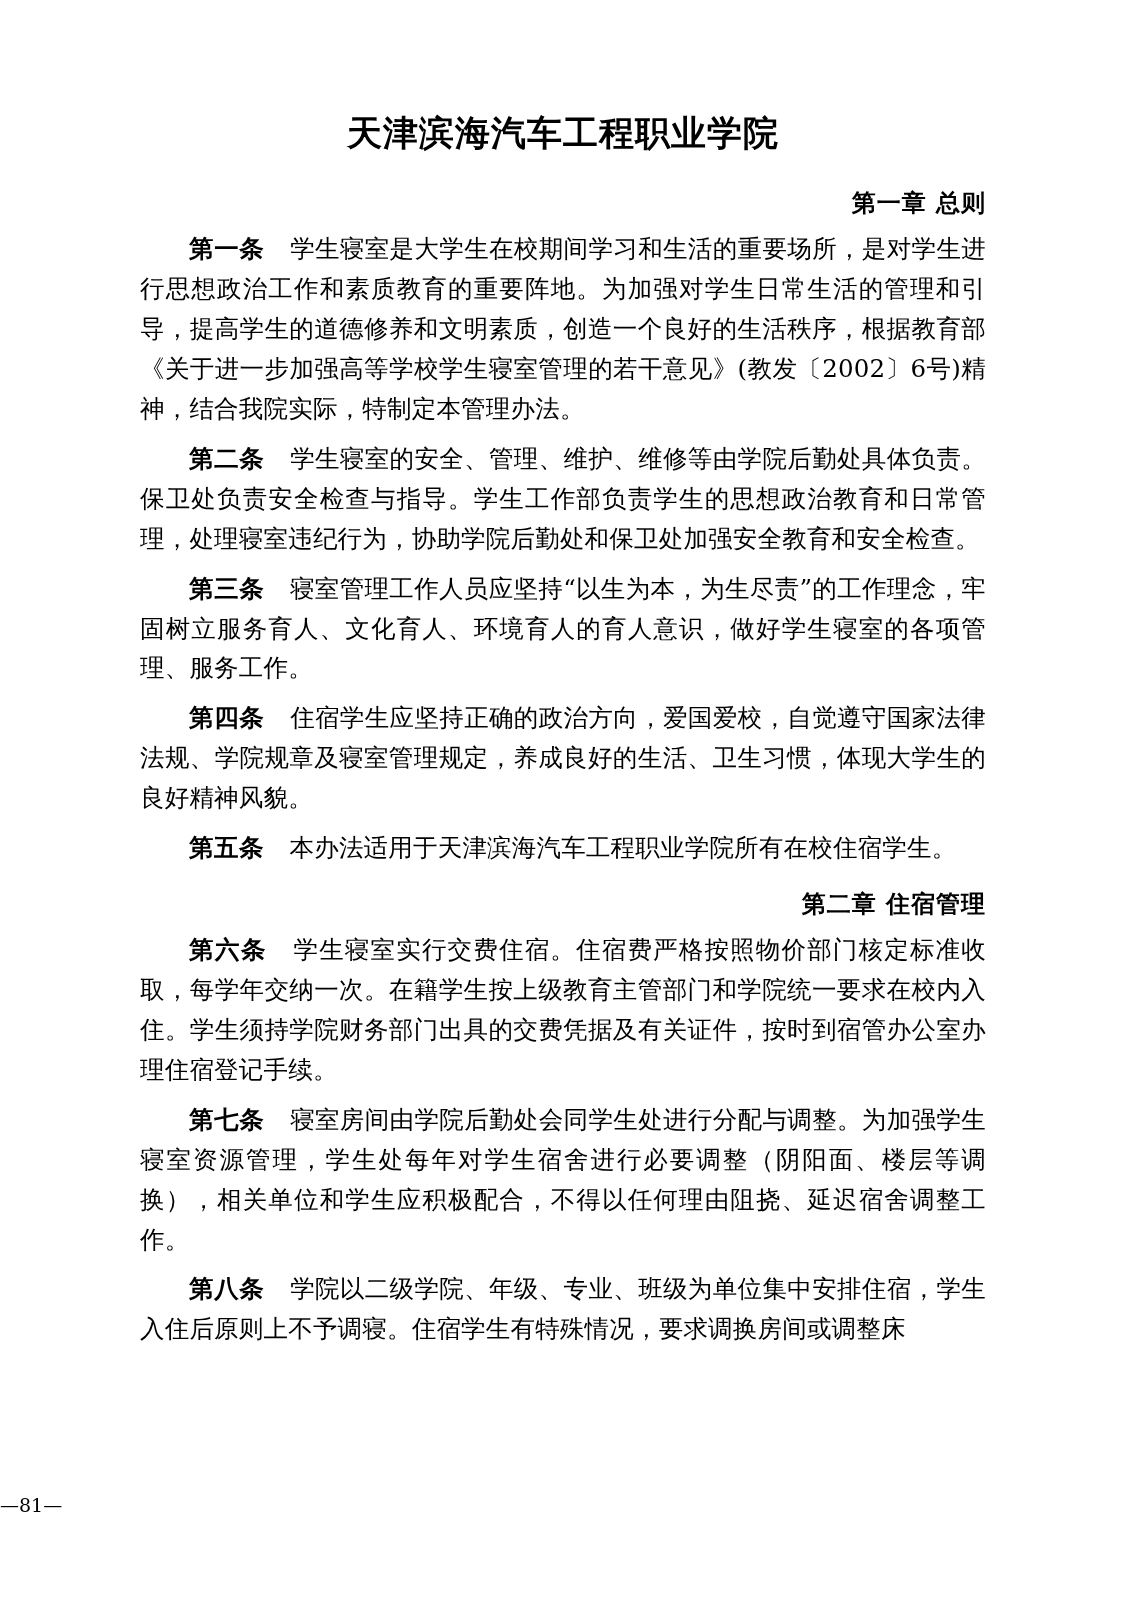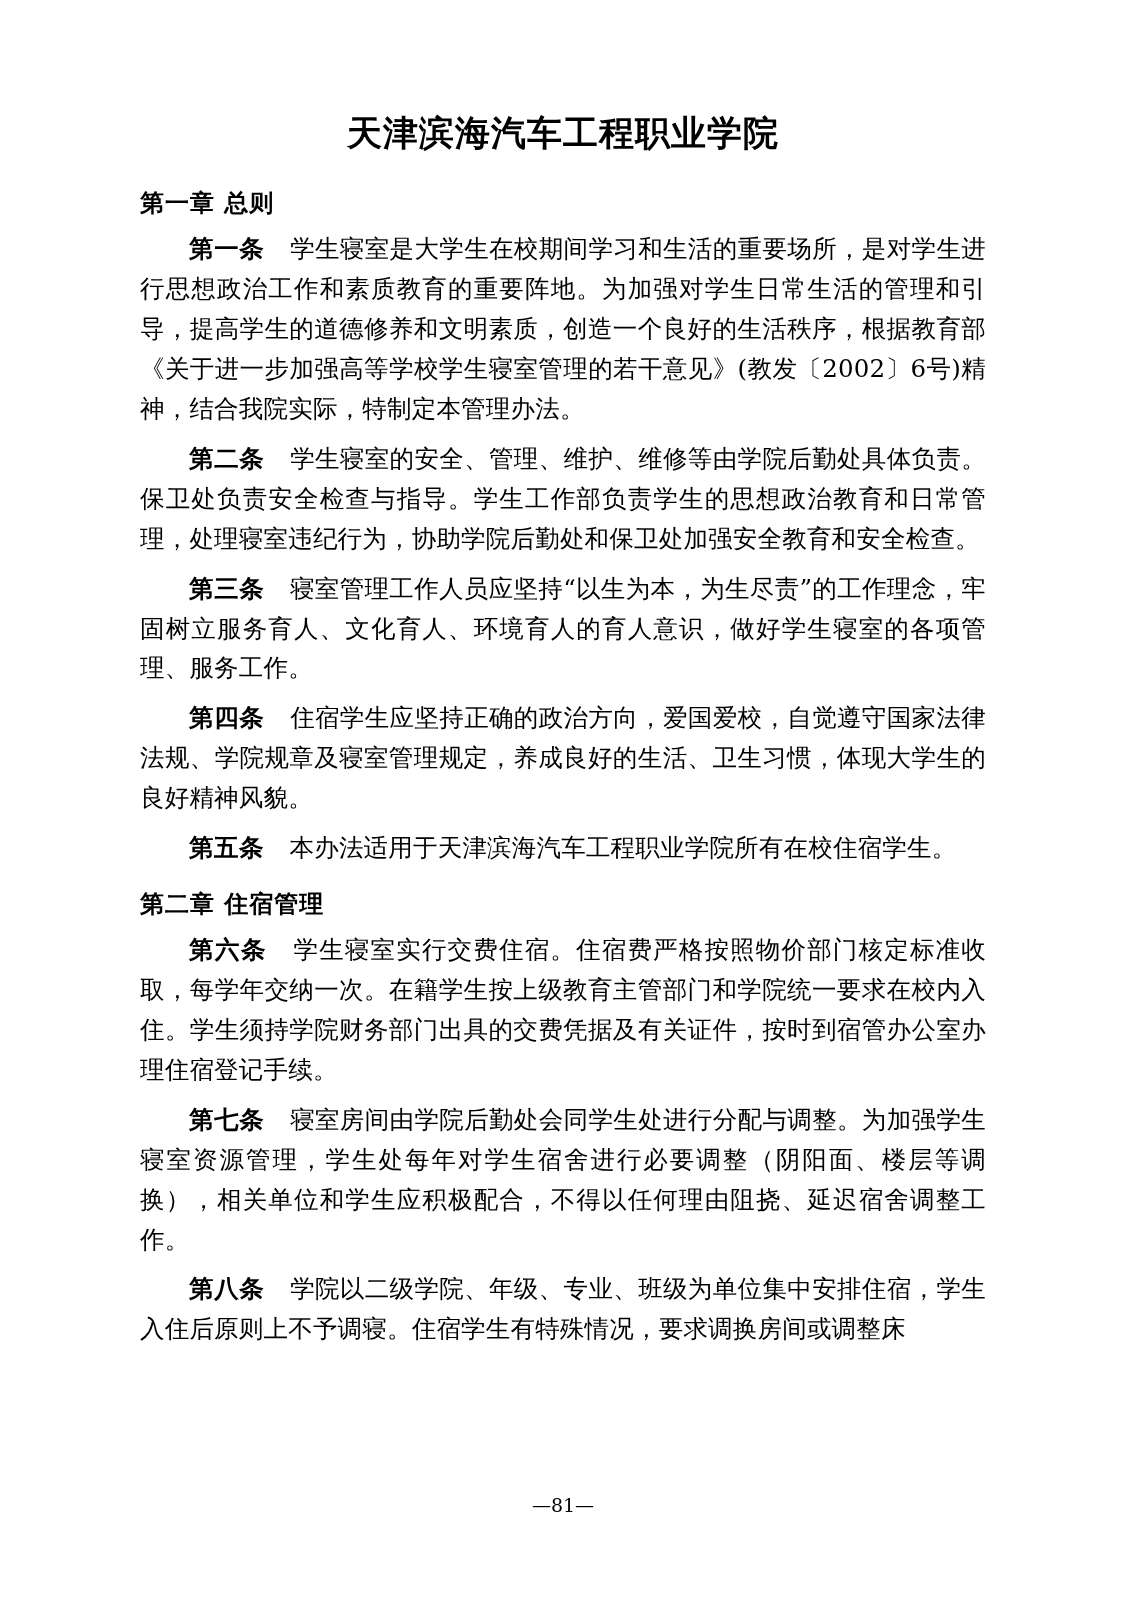--- a/index.html
+++ b/index.html
@@ -28,21 +28,21 @@
     font-weight: bold;
     line-height: 1.35;
     letter-spacing: 1px;
     margin: 0 0 30px 0;
     font-family: "DejaVu Sans", "Liberation Sans", sans-serif;
   }
   .doc-title .line2 {
     display: block;
   }
   .chapter-heading {
-    text-align: left;
+    text-align: right;
     font-size: 24px;
     font-weight: bold;
     margin: 20px 0 8px 0;
     letter-spacing: 1px;
     font-family: "DejaVu Sans", "Liberation Sans", sans-serif;
   }
   .article {
     font-size: 24.5px;
     line-height: 1.63;
     text-align: justify;
@@ -57,21 +57,20 @@
     letter-spacing: 0.5px;
   }
   .art-no::after {
     content: "\2002\2002";
   }
   .page-number {
     position: absolute;
     bottom: 84px;
     left: 0;
     width: 100%;
-    text-align: center;
     font-size: 19px;
     font-family: "DejaVu Serif", "Liberation Serif", serif;
   }
 </style>
 </head>
 <body>
 
 <div class="page">
 
   <h1 class="doc-title">

